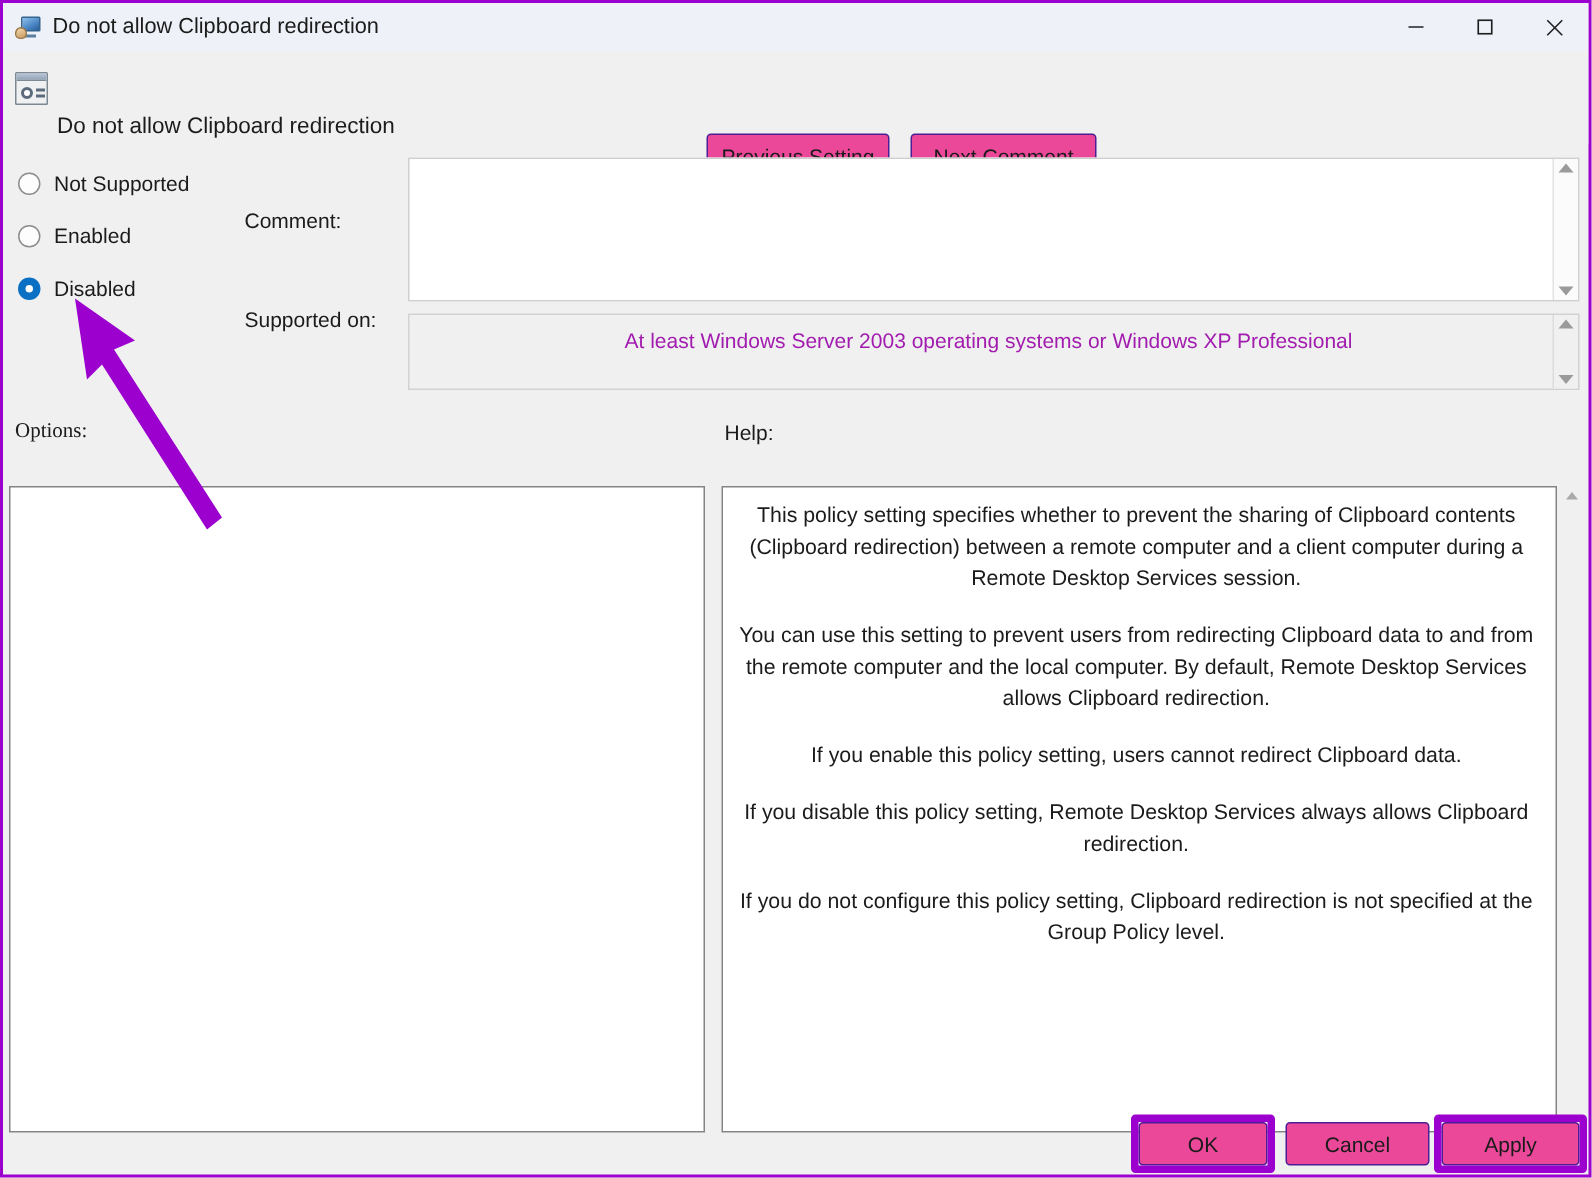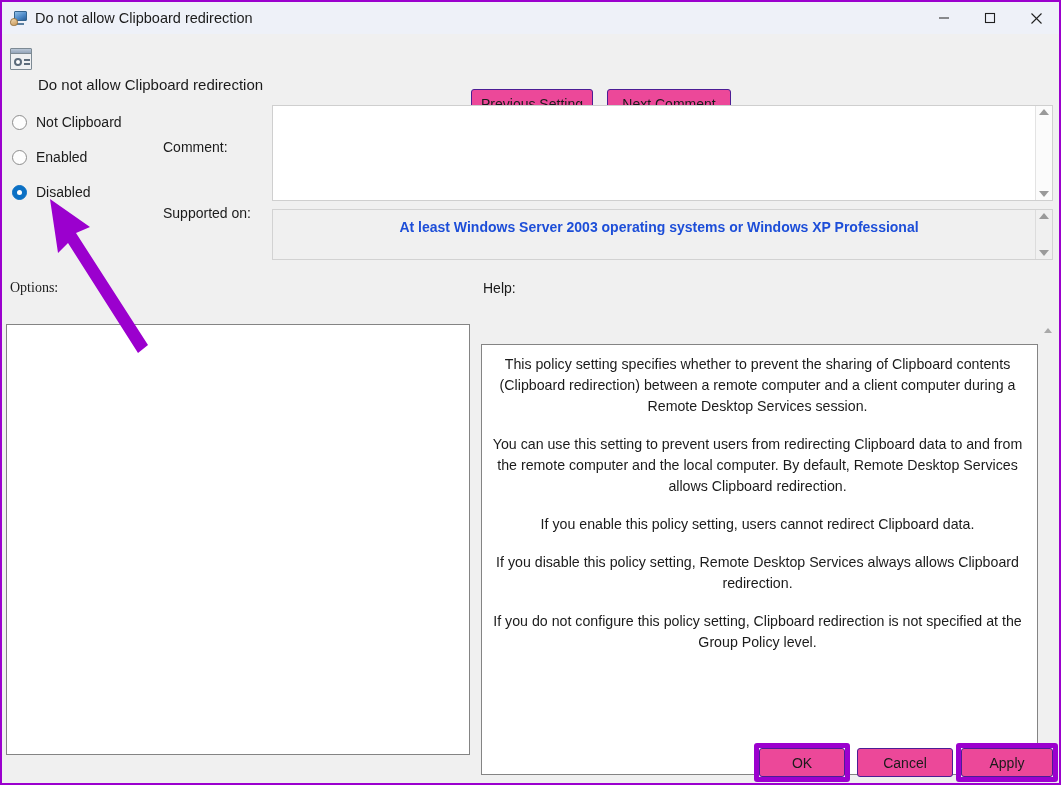--- a/index.html
+++ b/index.html
@@ -150,23 +150,22 @@
   }
   .comment-area { flex: 1; }
   .supported-box {
     position: absolute; left: 270px; top: 207px;
     width: 781px; height: 51px;
     background: #f0f0f0;
     border: 1px solid #d2d2d2;
     display: flex;
   }
   .supported-text {
-    flex: 1; font-size: 14px; color: #1d4ed8;
+    flex: 1; font-size: 14px; color: #a21caf;
     padding: 9px 0 0 10px;
-    font-weight: bold;
   }
 
   .vscroll {
     width: 17px; background: #fbfbfb;
     border-left: 1px solid #e3e3e3;
     display: flex; flex-direction: column;
     justify-content: space-between; align-items: center;
     padding: 3px 0;
   }
   .vscroll.gray { background: #f0f0f0; border-left: 1px solid #dcdcdc; }
@@ -183,21 +182,20 @@
     width: 464px; height: 431px;
     background: #ffffff;
     border: 1px solid #848484;
   }
   .help-panel {
     position: absolute; left: 479px; top: 322px;
     width: 557px; height: 431px;
     background: #ffffff;
     border: 1px solid #848484;
     display: flex;
-    margin-top: 20px;
   }
   .help-text {
     flex: 1; padding: 9px 12px 0 8px;
     font-size: 14.2px; color: #1b1b1b; line-height: 1.48;
     overflow: hidden;
   }
   .help-text p { margin: 0 0 17px 0; }
 
   .help-scroll {
     position: absolute; left: 1036px; top: 322px;
@@ -280,21 +278,21 @@
       <div class="ln2"></div>
     </div>
     <span class="header-title">Do not allow Clipboard redirection</span>
     <div class="btn btn-prev">Previous Setting</div>
     <div class="btn btn-next">Next Comment</div>
   </div>
 
   <div class="radio-group">
     <div class="radio-row">
       <span class="radio"></span>
-      <span class="radio-label">Not Clipboard</span>
+      <span class="radio-label">Not Supported</span>
     </div>
     <div class="radio-row">
       <span class="radio"></span>
       <span class="radio-label">Enabled</span>
     </div>
     <div class="radio-row">
       <span class="radio checked"></span>
       <span class="radio-label">Disabled</span>
     </div>
   </div>

